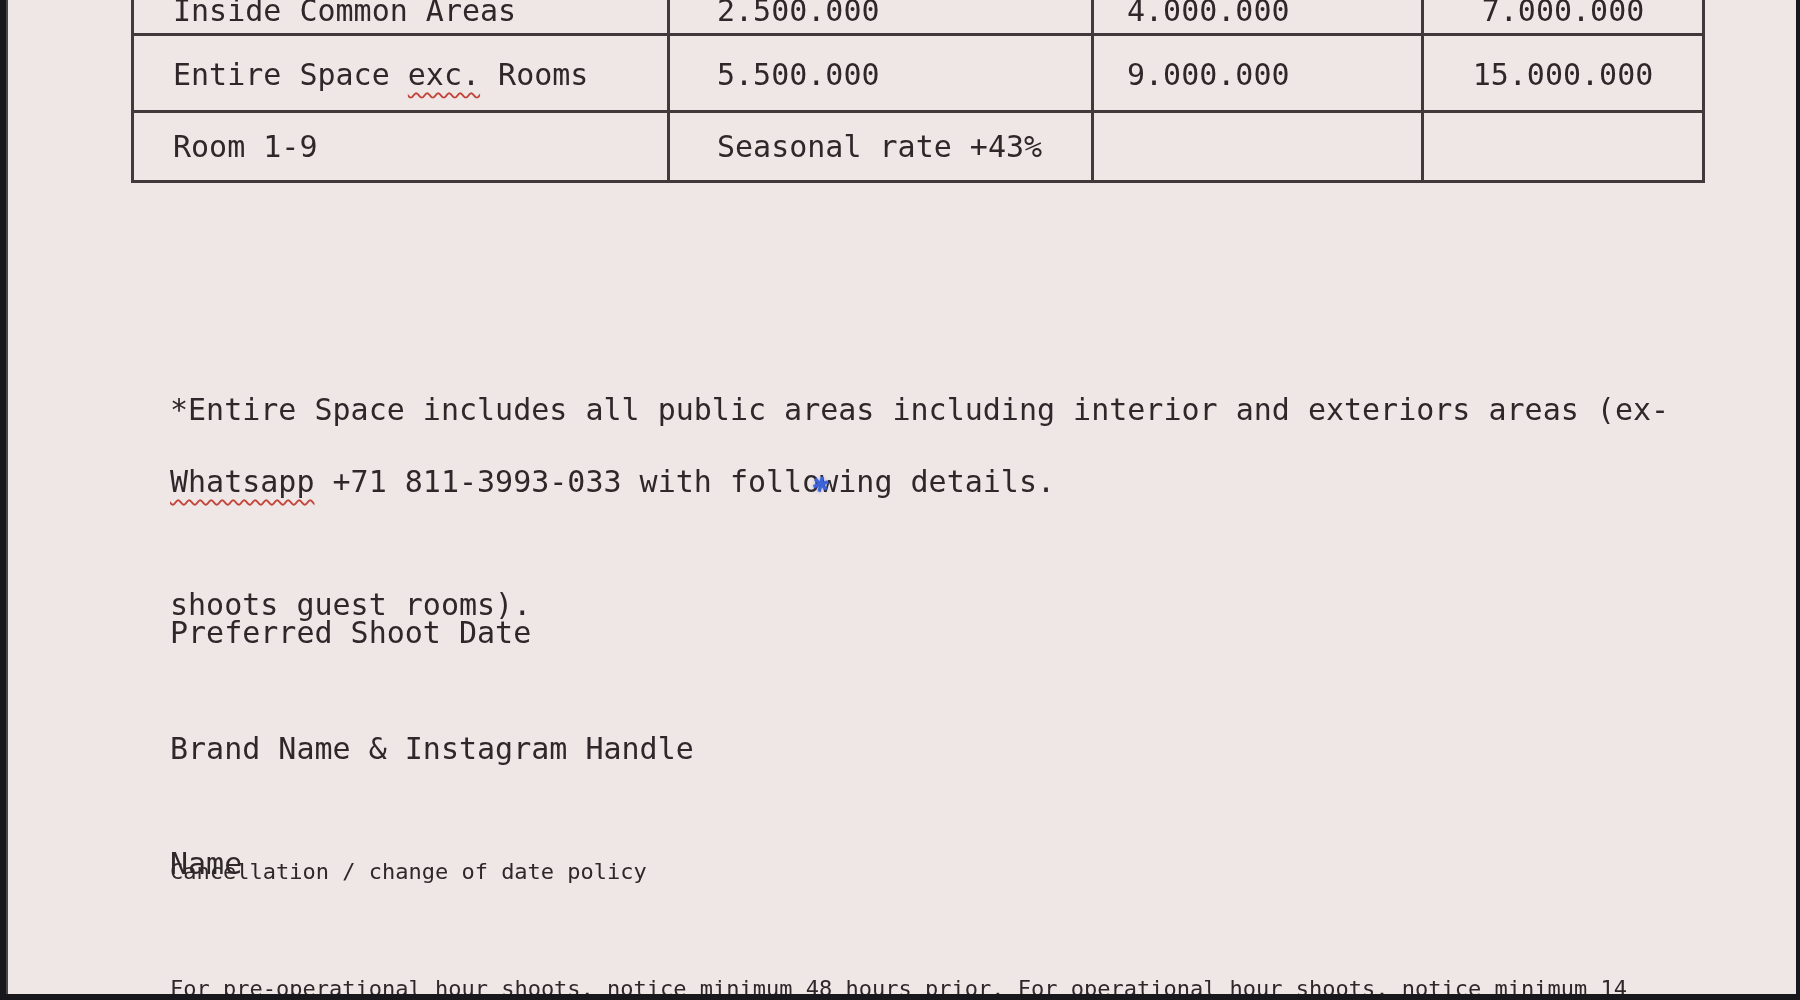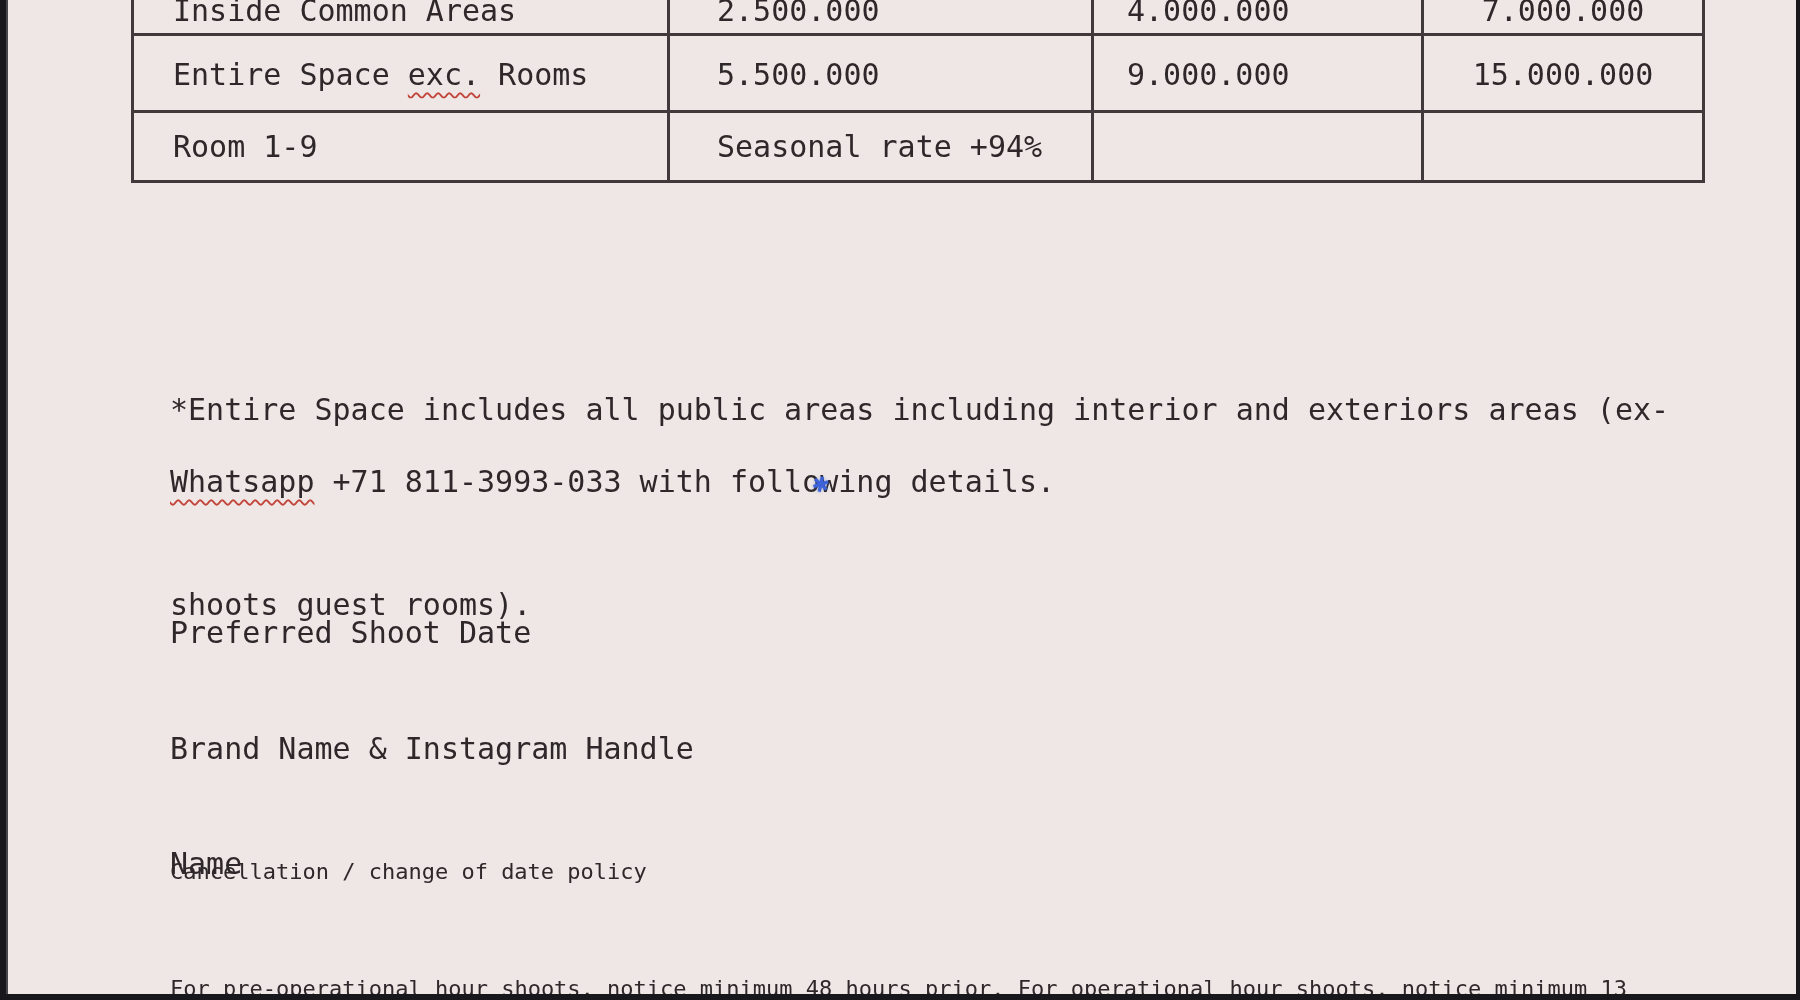--- a/index.html
+++ b/index.html
@@ -91,21 +91,21 @@
       <td class="c4">7.000.000</td>
     </tr>
     <tr class="r2">
       <td class="c1"><span>Entire Space </span><span class="misspell">exc.</span><span> Rooms</span></td>
       <td class="c2">5.500.000</td>
       <td class="c3">9.000.000</td>
       <td class="c4">15.000.000</td>
     </tr>
     <tr class="r3">
       <td class="c1">Room 1-9</td>
-      <td class="c2">Seasonal rate +94%</td>
+      <td class="c2">Seasonal rate +43%</td>
       <td class="c3"></td>
       <td class="c4"></td>
     </tr>
   </tbody>
     </table>
 
   <div class="note">
     <div>*Entire Space includes all public areas including interior and exteriors areas (ex-</div>
     <div>shoots guest rooms).</div>
   </div>
@@ -116,19 +116,19 @@
 
   <div class="details">
     <div>Preferred Shoot Date</div>
     <div>Brand Name &amp; Instagram Handle</div>
     <div>Name</div>
     
   </div>
 
   <div class="policy">
     <div>Cancellation / change of date policy</div>
-    <div><span>For </span><span class="misspell-sm">pre-operational</span><span> hour shoots, notice minimum 48 hours prior. For operational hour shoots, notice minimum 13</span></div>
+    <div><span>For </span><span class="misspell-sm">pre-operational</span><span> hour shoots, notice minimum 48 hours prior. For operational hour shoots, notice minimum 14</span></div>
     
     
     
   </div>
 
 </div>
 
 </body></html>

